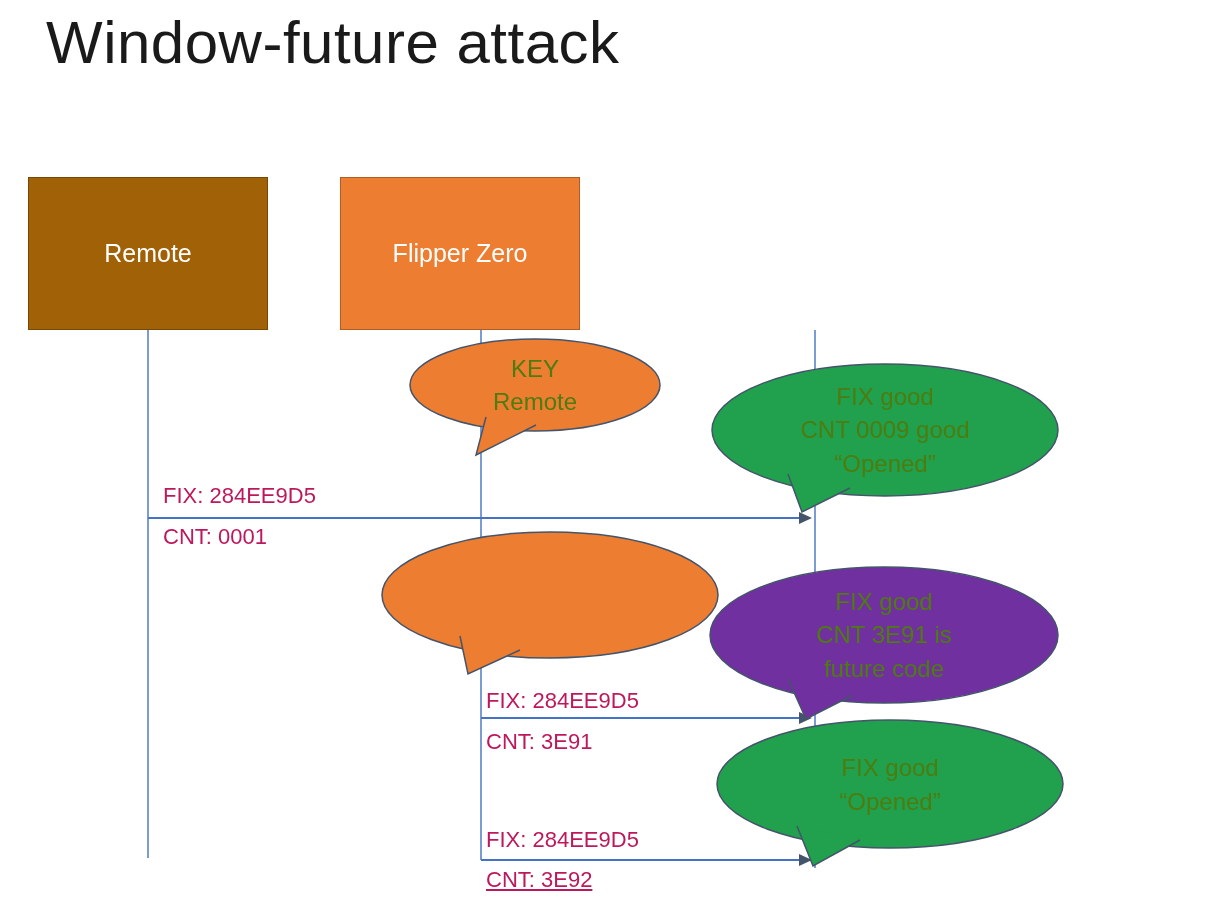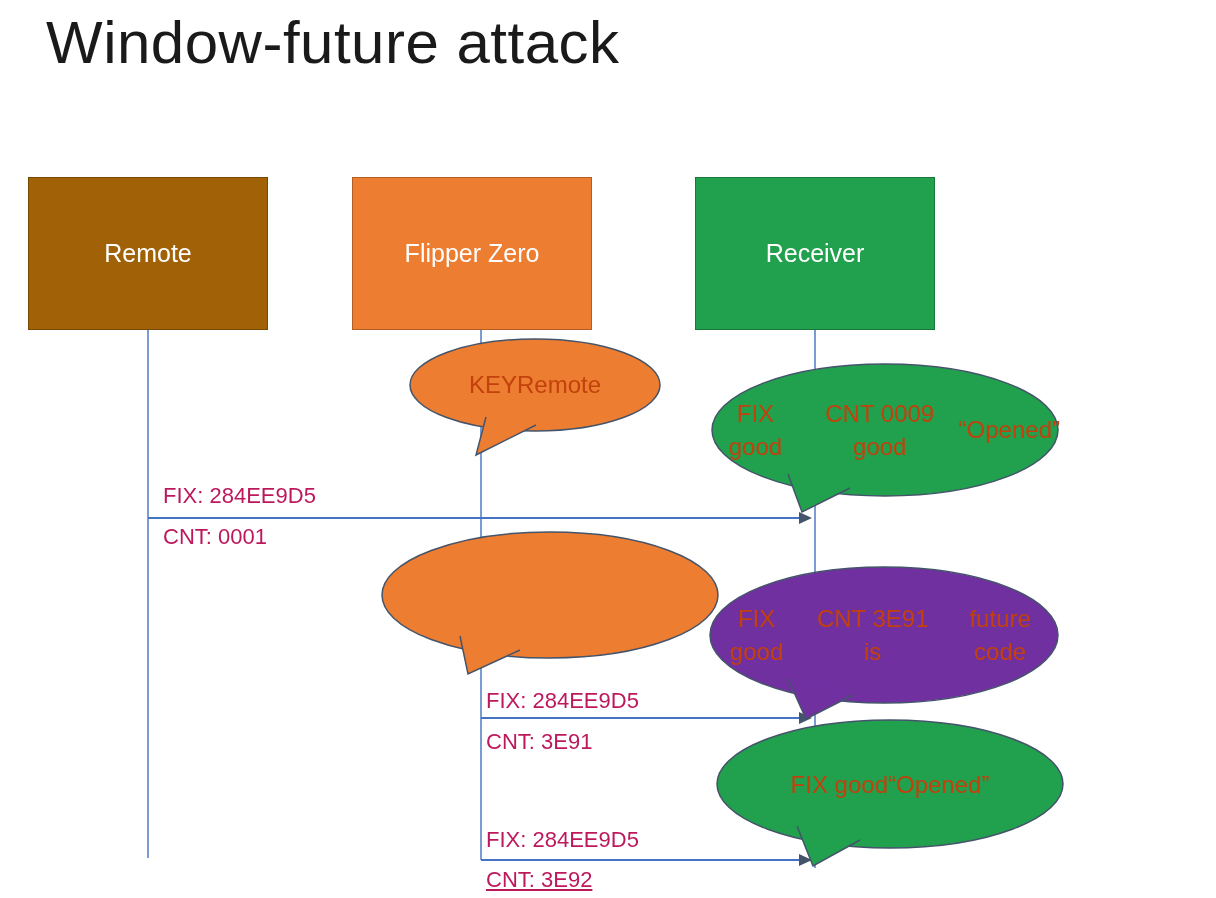--- a/index.html
+++ b/index.html
@@ -31,44 +31,41 @@
     width:0;height:0;border-top:6px solid transparent;
     border-bottom:6px solid transparent;border-left:13px solid #44546A;
   }
   .msg-label{
     position:absolute;font-size:22px;color:#be185d;z-index:2;white-space:nowrap;
   }
   .callout{position:absolute;z-index:3;}
   .callout svg{position:absolute;left:0;top:0;width:100%;height:100%;}
   .callout svg ellipse,.callout svg path{stroke:#44546A;stroke-width:1.5;}
   .callout-text{
-    position:absolute;left:0;right:0;top:0;display:flex;flex-direction:row;
-    align-items:center;justify-content:center;color:#c2410c;font-size:24px;
+    position:absolute;left:0;right:0;top:0;display:flex;flex-direction:column;
+    align-items:center;justify-content:center;color:#4d7c0f;font-size:24px;
     line-height:1.38;text-align:center;
   }
 </style>
 </head>
 <body>
 
 <div class="slide">
 
   <h1 class="title">Window-future attack</h1>
 
   <div class="lifeline" style="left:147px;height:528px;"></div>
   <div class="lifeline" style="left:480px;height:530px;"></div>
   <div class="lifeline" style="left:814px;height:538px;"></div>
 
   <div class="actor box-remote" style="left:28px;">
     <span>Remote</span>
   </div>
-  <div class="actor box-flipper" style="left:352px;">
+  <div class="actor box-flipper" style="left:340px;">
     <span>Flipper Zero</span>
-  </div>
-  <div class="actor box-receiver" style="left:695px;">
-    <span>Receiver</span>
   </div>
 
   <div class="arrow" style="left:148px;top:511px;width:664px;">
     <div class="arrow-line"></div>
     <div class="arrow-head"></div>
   </div>
   <div class="arrow" style="left:481px;top:711px;width:331px;">
     <div class="arrow-line"></div>
     <div class="arrow-head"></div>
   </div>

